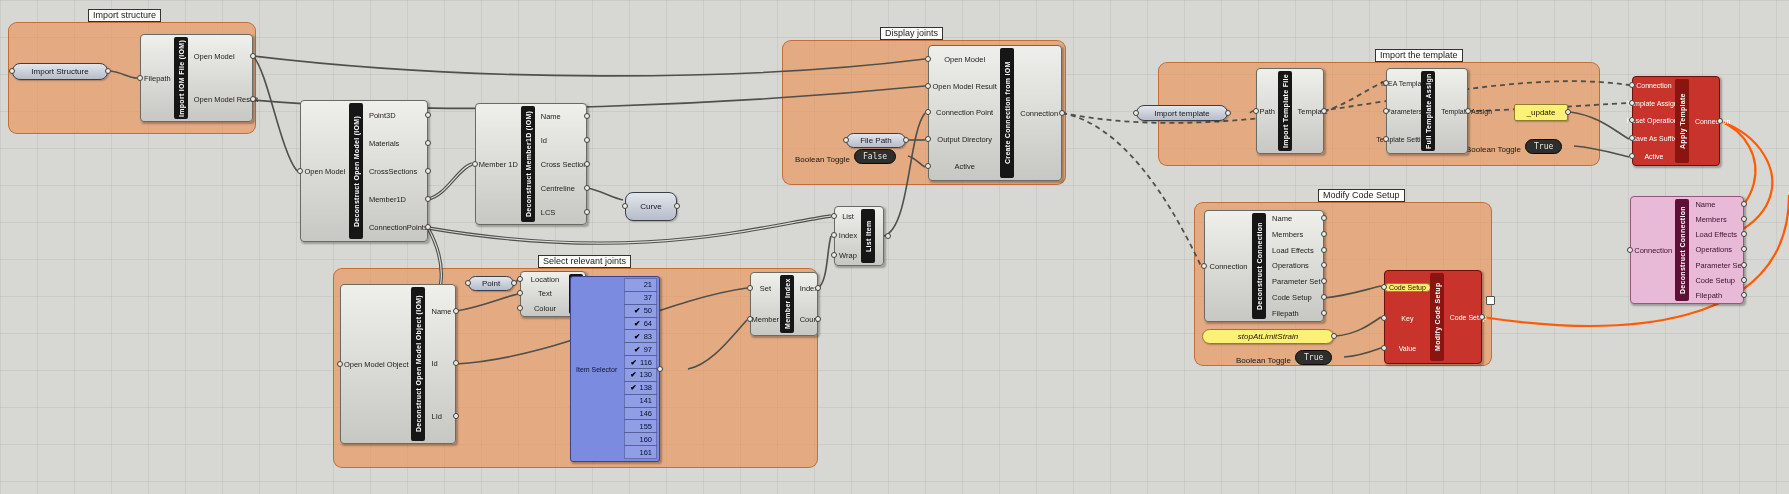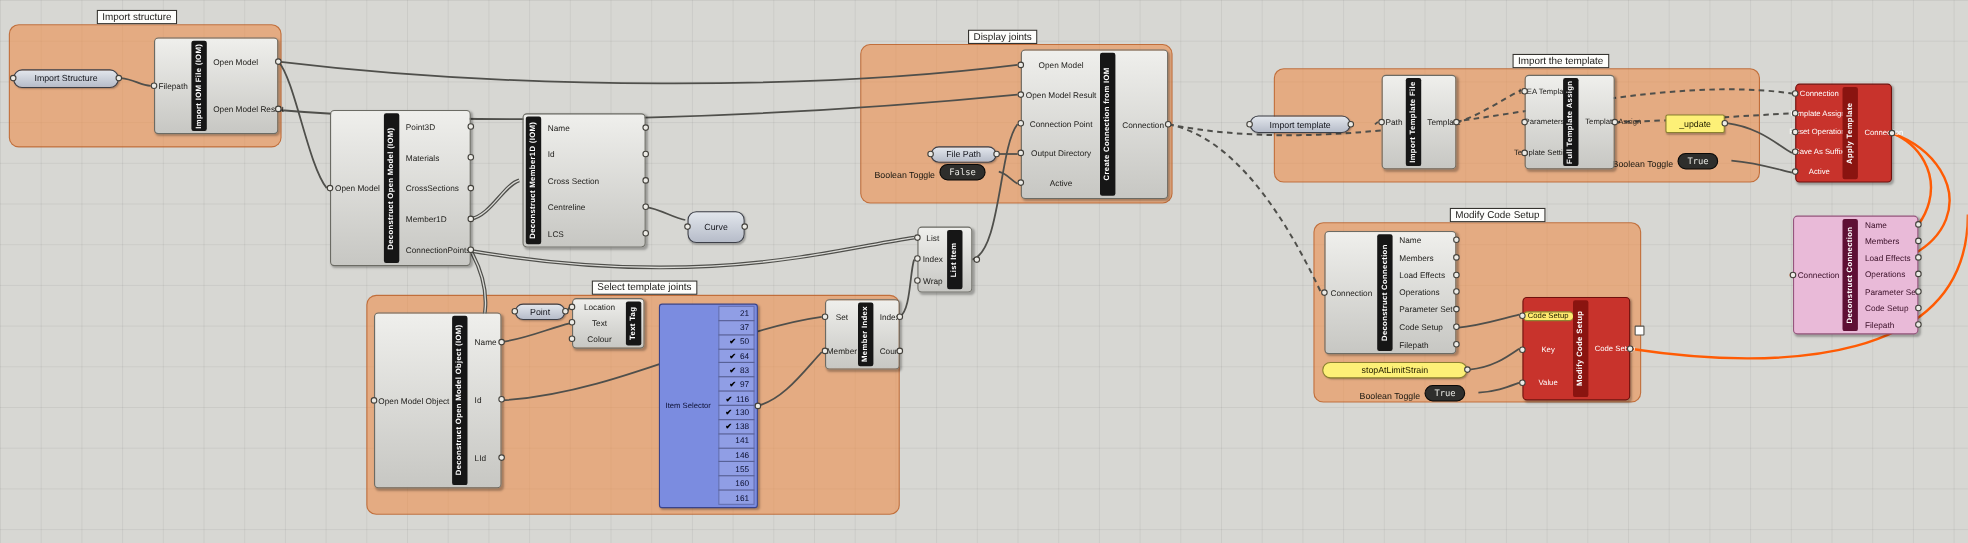--- a/index.html
+++ b/index.html
@@ -50,21 +50,21 @@
   .vl-rows { flex:1 1 auto; min-width:0; display:flex; flex-direction:column; margin:2px; }
   .vl-row { flex:1; display:flex; align-items:center; justify-content:flex-end; gap:2px; padding:0 4px; font-size:7.5px; color:#0a0e2e; background:rgba(255,255,255,.16); border:1px solid rgba(20,26,80,.35); margin-top:-1px; }
   .vl-check { width:9px; text-align:center; font-size:7.5px; font-weight:bold; color:#000; }
   
   .pill { position:absolute; z-index:2; display:flex; align-items:center; justify-content:center;
     font-size:8px; color:#14151c; background:linear-gradient(#e2e6ec,#b6bcc9); border:1px solid #3c3f48; border-radius:8px; padding:0 6px;
     box-shadow:1px 1px 1.5px rgba(0,0,0,.25); white-space:nowrap; }
   .panel { position:absolute; z-index:2; display:flex; align-items:center; justify-content:center;
     font-size:8px; color:#242000; background:#fdf077; border:1px solid #8a8030; padding:0 5px;
     box-shadow:1px 1px 1.5px rgba(0,0,0,.25); white-space:nowrap; }
-  .panel.capsule { border-radius:8px; }
+  .panel.capsule { border-radius:8px;font-style:italic; }
   .panel.rect { border-radius:2px; }
   .toggle { position:absolute; z-index:2; display:flex; align-items:flex-end; gap:4px; height:15px; }
   .tlabel { font-size:8px; color:#17160f; white-space:nowrap; }
   .tval { position:relative; background:#2e2e2c; color:#e9e9e4; font-family:"DejaVu Sans Mono", monospace; font-size:8px; line-height:13px; padding:0 8px; border-radius:8px; border:1px solid #090908; }
   .mini-icon { position:absolute; z-index:3; width:9px; height:9px; background:#fff; border:1px solid #55534d; border-radius:1px; }
 </style>
 </head>
 <body>
 
 <div class="group" style="left:8px;top:22px;width:248px;height:112px"></div>
@@ -102,21 +102,21 @@
   <path class="w" d="M1574,146 C1598,148 1616,154 1629,157"></path>
   <path class="w" d="M1324,298 C1346,296 1364,290 1381,286"></path>
   <path class="w" d="M1336,336 C1356,334 1368,326 1381,317"></path>
   <path class="w" d="M1344,357 C1360,356 1370,352 1381,348"></path>
   <path class="w orange" d="M1720,121 C1800,150 1802,258 1627,250"></path>
   <path class="w orange" d="M1720,121 C1772,142 1778,225 1660,248"></path>
   <path class="w orange" d="M1482,317 C1620,338 1789,330 1789,195"></path>
 </svg>
 
 <div class="group-label" style="left:88px;top:9px">Import structure</div>
-<div class="group-label" style="left:538px;top:255px">Select template joints</div>
+<div class="group-label" style="left:538px;top:255px">Select relevant joints</div>
 <div class="group-label" style="left:880px;top:27px">Display joints</div>
 <div class="group-label" style="left:1375px;top:49px">Import the template</div>
 <div class="group-label" style="left:1318px;top:189px">Modify Code Setup</div>
 
 <div class="pill" style="left:12px;top:63px;width:96px;height:17px">
   <i class="grip gl"></i>
   <span>Import Structure</span>
   <i class="grip gr"></i>
 </div>
 <div class="pill" style="left:625px;top:192px;width:52px;height:29px">
@@ -208,20 +208,26 @@
         <i class="grip gr"></i>
       </div>
     <div class="prow">
         <span>ConnectionPoints</span>
         <i class="grip gr"></i>
       </div>
   </div>
 </div>
 
 <div class="comp" style="left:475px;top:103px;width:112px;height:122px">
+  <div class="col in-col">
+    <div class="prow">
+        <i class="grip gl"></i>
+        <span>Member 1D</span>
+      </div>
+  </div>
   <div class="vbar">Deconstruct Member1D (IOM)</div>
   <div class="col out-col">
     <div class="prow">
         <span>Name</span>
         <i class="grip gr"></i>
       </div>
     <div class="prow">
         <span>Id</span>
         <i class="grip gr"></i>
       </div>
@@ -275,21 +281,21 @@
         <span>Text</span>
       </div>
     <div class="prow">
         <i class="grip gl"></i>
         <span>Colour</span>
       </div>
   </div>
   <div class="vbar">Text Tag</div>
 </div>
 
-<div class="vlist" style="left:599px;top:276px;width:90px;height:186px">
+<div class="vlist" style="left:570px;top:276px;width:90px;height:186px">
   <div class="vl-label">Item Selector</div>
   <div class="vl-rows">
     <div class="vl-row">
         <span class="vl-check"></span>
         <span>21</span>
       </div>
     <div class="vl-row">
         <span class="vl-check"></span>
         <span>37</span>
       </div>

